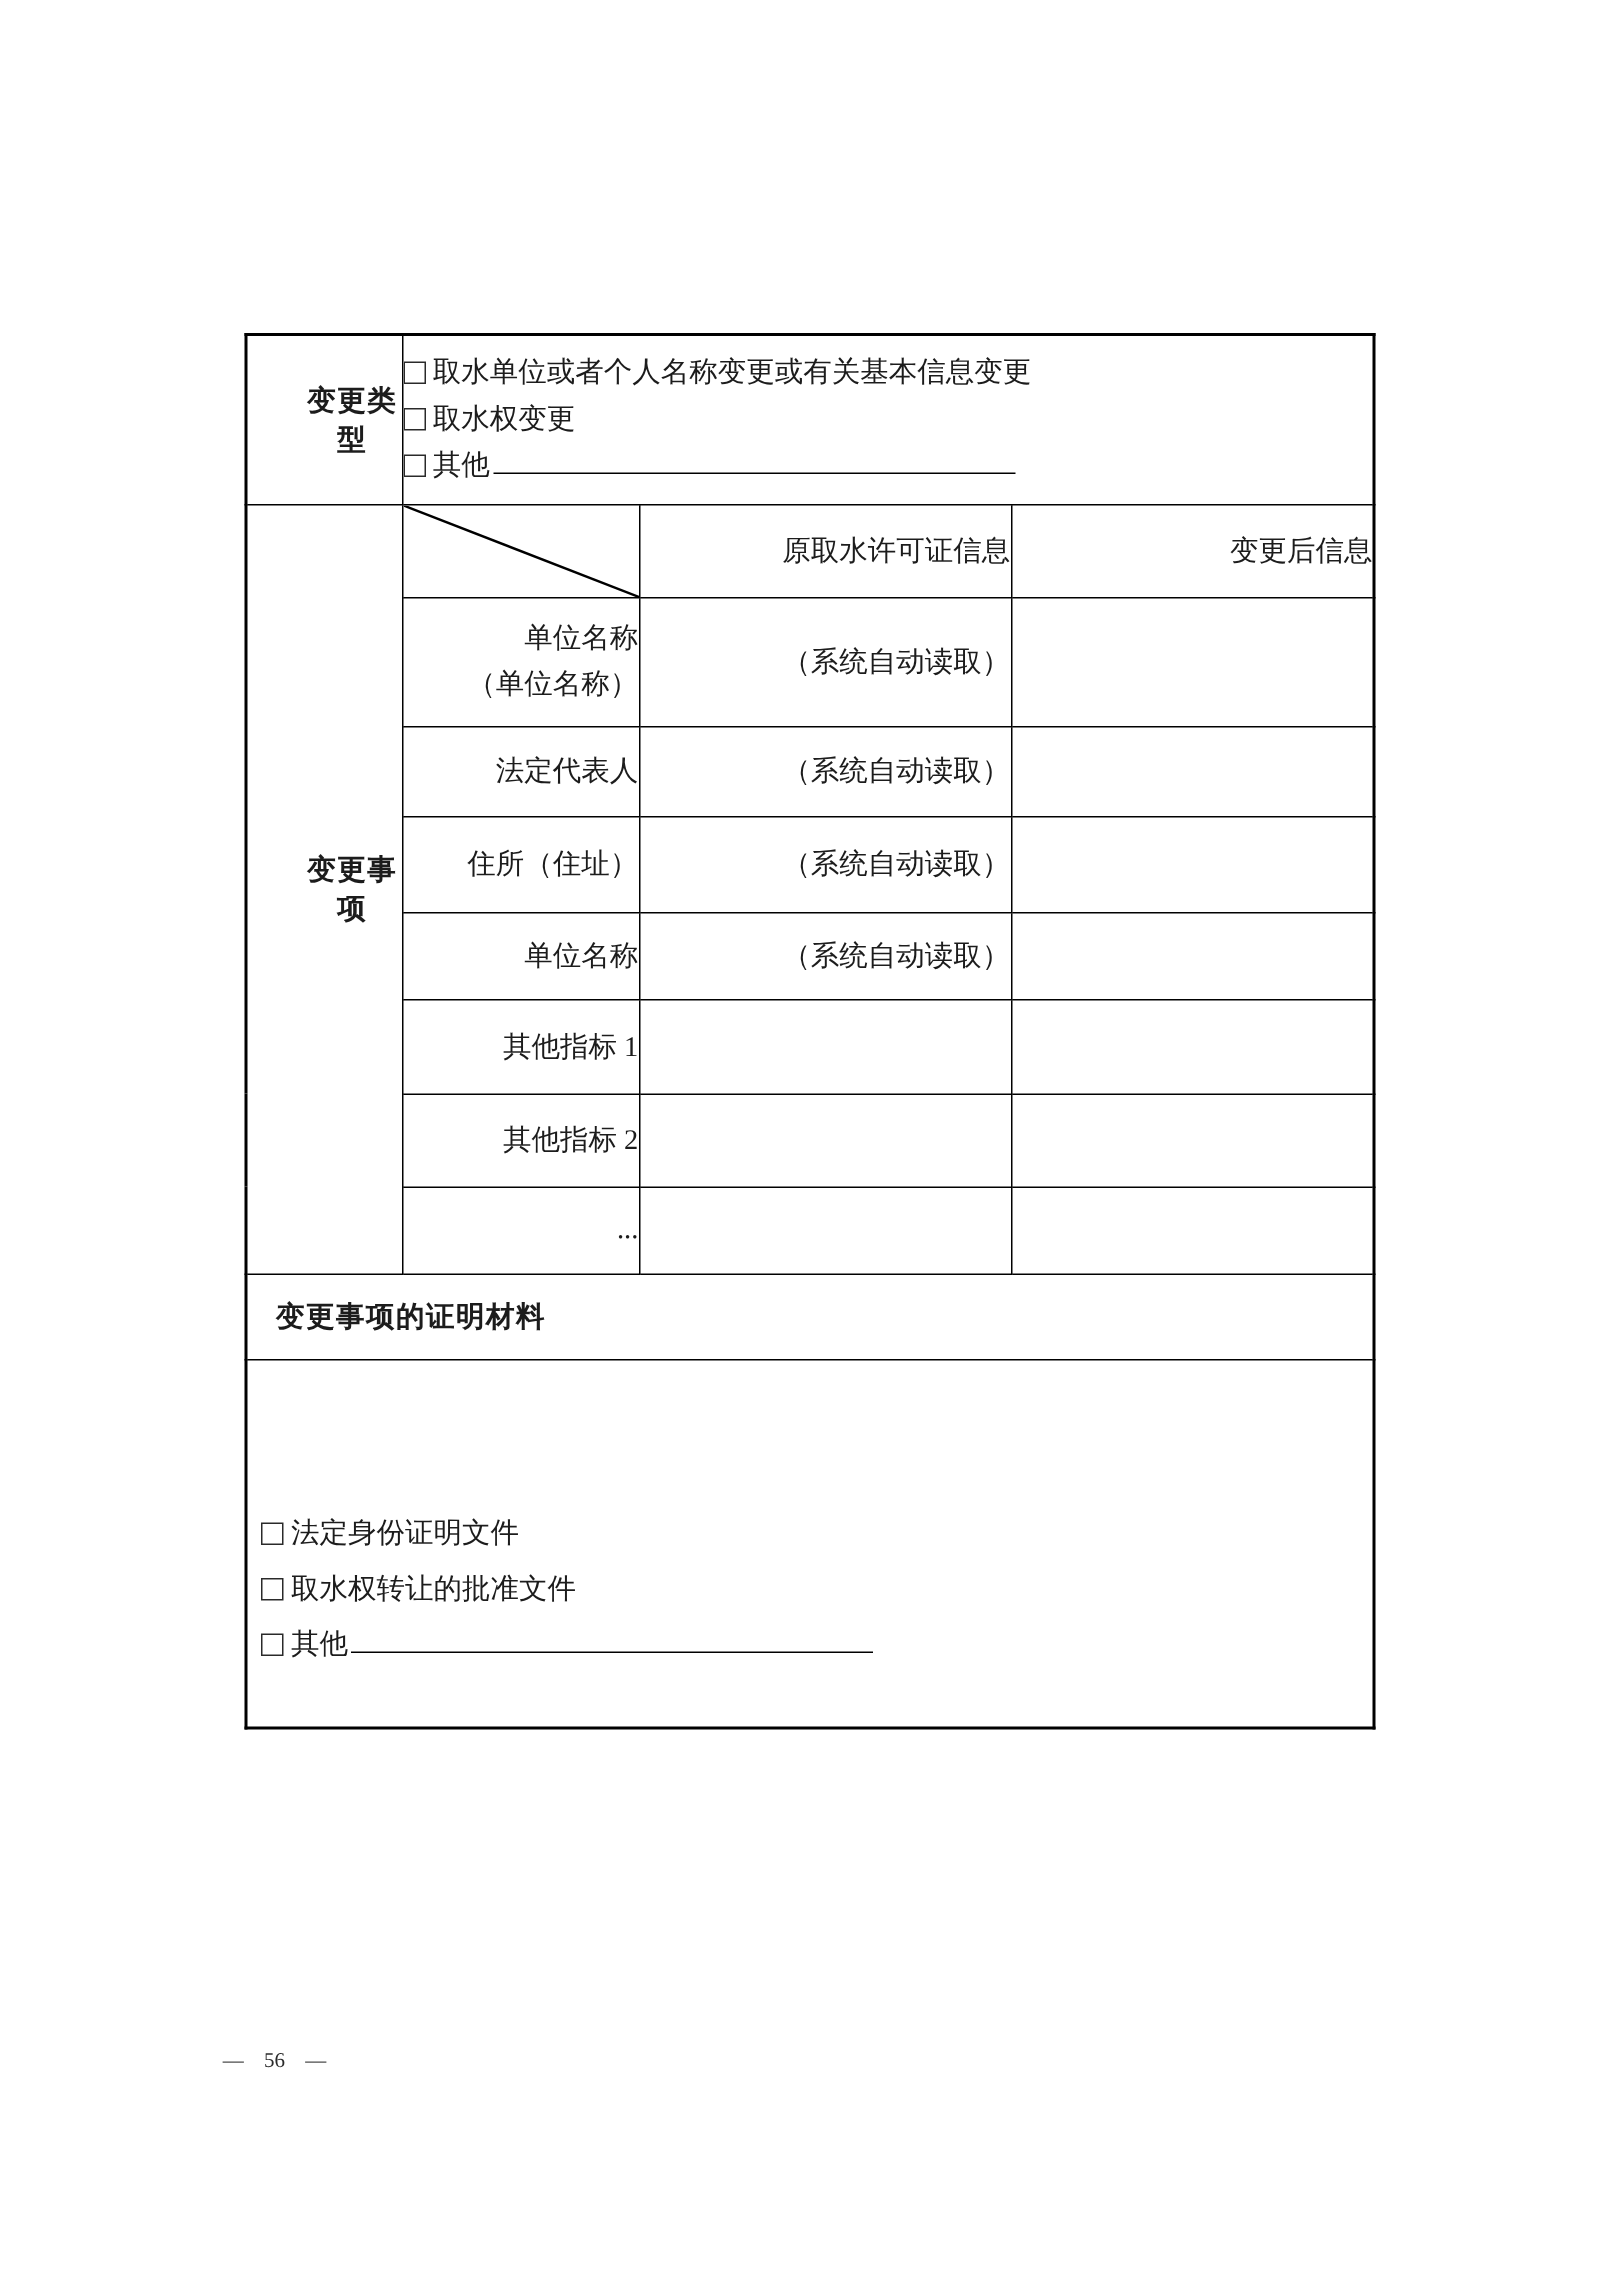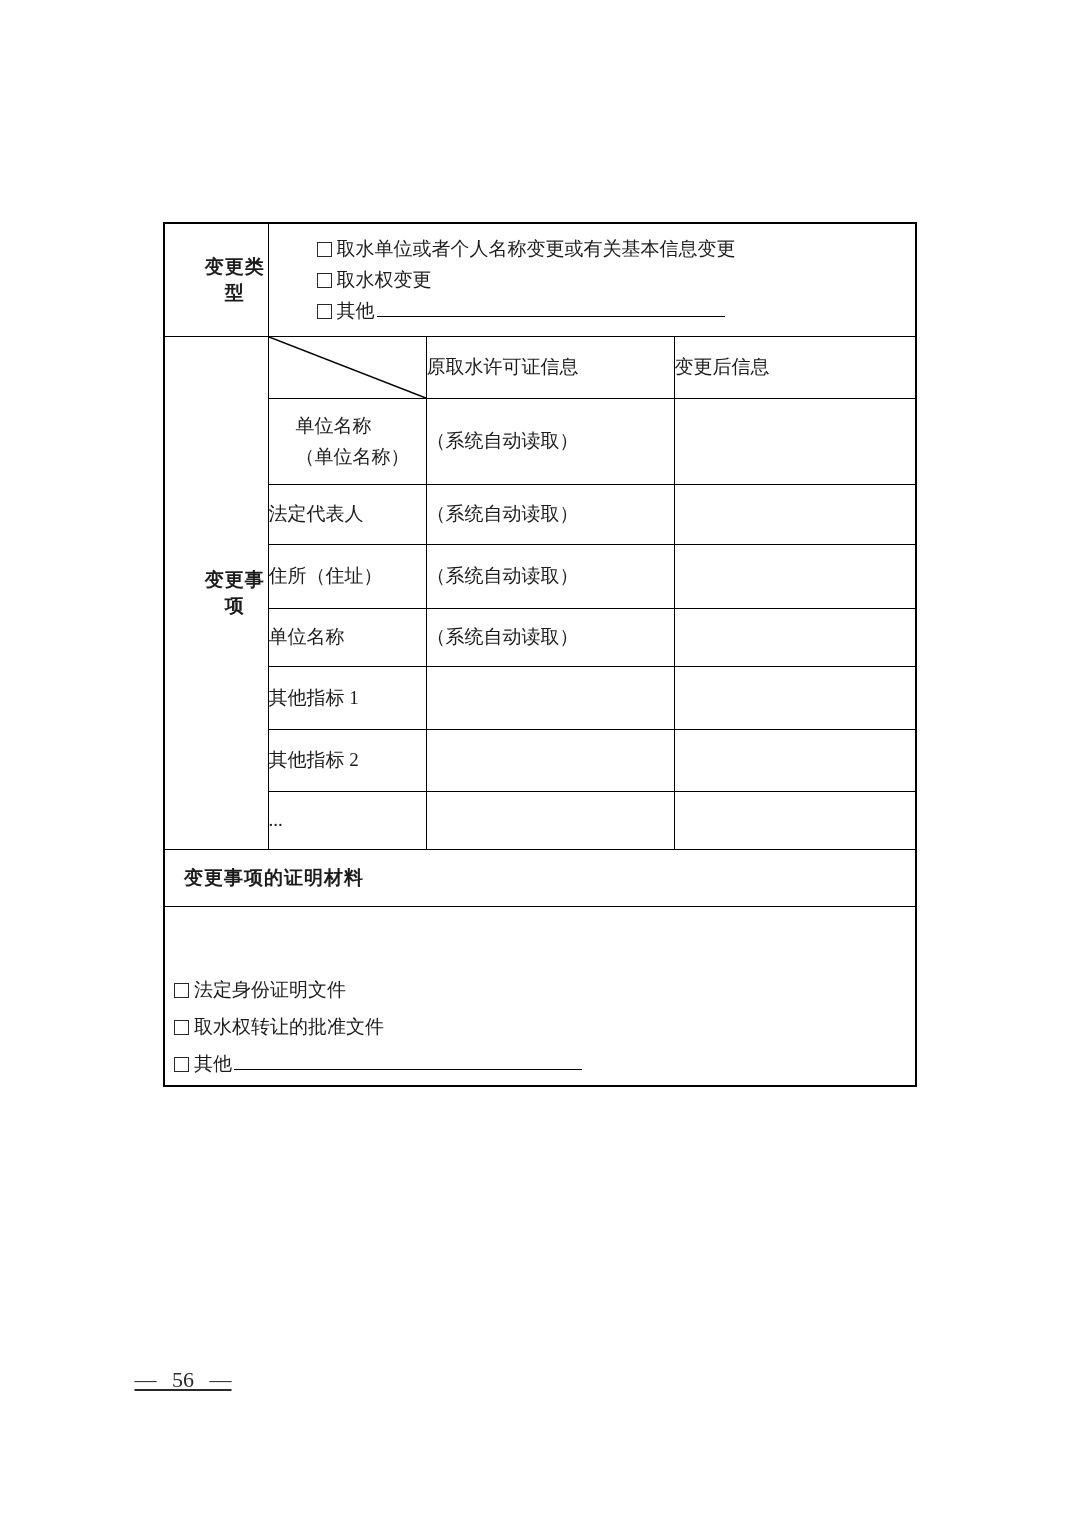--- a/index.html
+++ b/index.html
@@ -23,24 +23,24 @@
     border: 1px solid #000;
     vertical-align: middle;
     overflow: hidden;
   }
   td.head-label {
     text-align: center;
     font-weight: bold;
     letter-spacing: 1px;
     padding-left: 37px;
   }
-  td.center { text-align: left; }
+  td.center { text-align: right; }
 
   
-  td.cb-cell { padding-left: 48px; }
+  td.cb-cell { }
   .cb-line { line-height: 31px; white-space: nowrap; }
   .cb-box {
     display: inline-block;
     width: 15px; height: 15px;
     border: 1.5px solid #2a2a2a;
     vertical-align: -2px;
     margin-right: 5px;
     background: #fff;
   }
   .fill-line {
@@ -66,25 +66,24 @@
     vertical-align: top;
     padding: 62px 0 0 9px;
   }
   td.materials-body .cb-line { line-height: 37px; }
 
   .page-number {
     position: absolute;
     left: 118px; top: 1367px;
     width: 130px;
     text-align: center;
-    font-size: 22px;
+    font-size: 14px;
     color: #2a2a2a;
     word-spacing: 10px;
     white-space: nowrap;
-    text-decoration: underline;
   }
 </style>
 </head>
 <body>
 
 <div class="sheet">
 
   <table class="form-table">
     <colgroup>
       <col style="width:104px">
@@ -162,21 +161,21 @@
     <tr style="height:58px">
       <td class="center">...</td>
       <td class="center"></td>
       <td></td>
     </tr>
 
     <tr style="height:57px">
       <td class="materials-title" colspan="4">变更事项的证明材料</td>
     </tr>
 
-    <tr style="height:180px">
+    <tr style="height:246px">
       <td class="materials-body" colspan="4">
         <div class="cb-line">
           <span class="cb-box"></span><span>法定身份证明文件</span>
         </div>
         <div class="cb-line">
           <span class="cb-box"></span><span>取水权转让的批准文件</span>
         </div>
         <div class="cb-line">
           <span class="cb-box"></span><span>其他</span><span class="fill-line"></span>
         </div>

